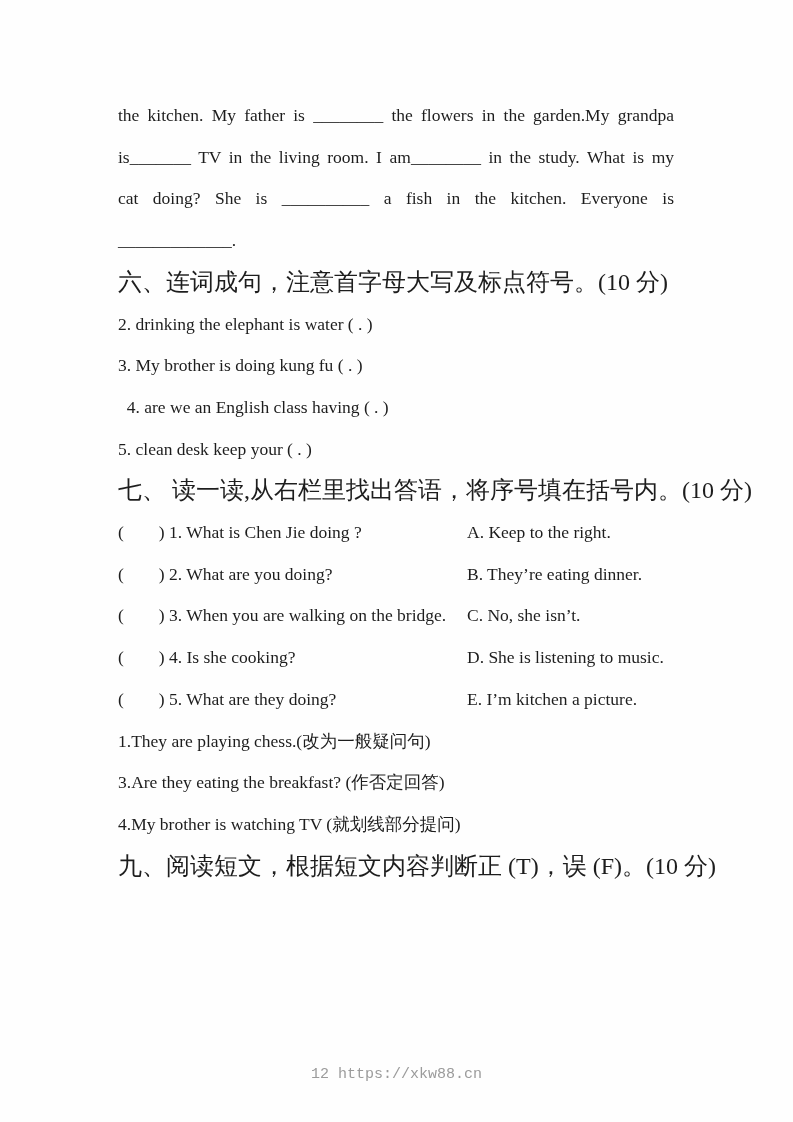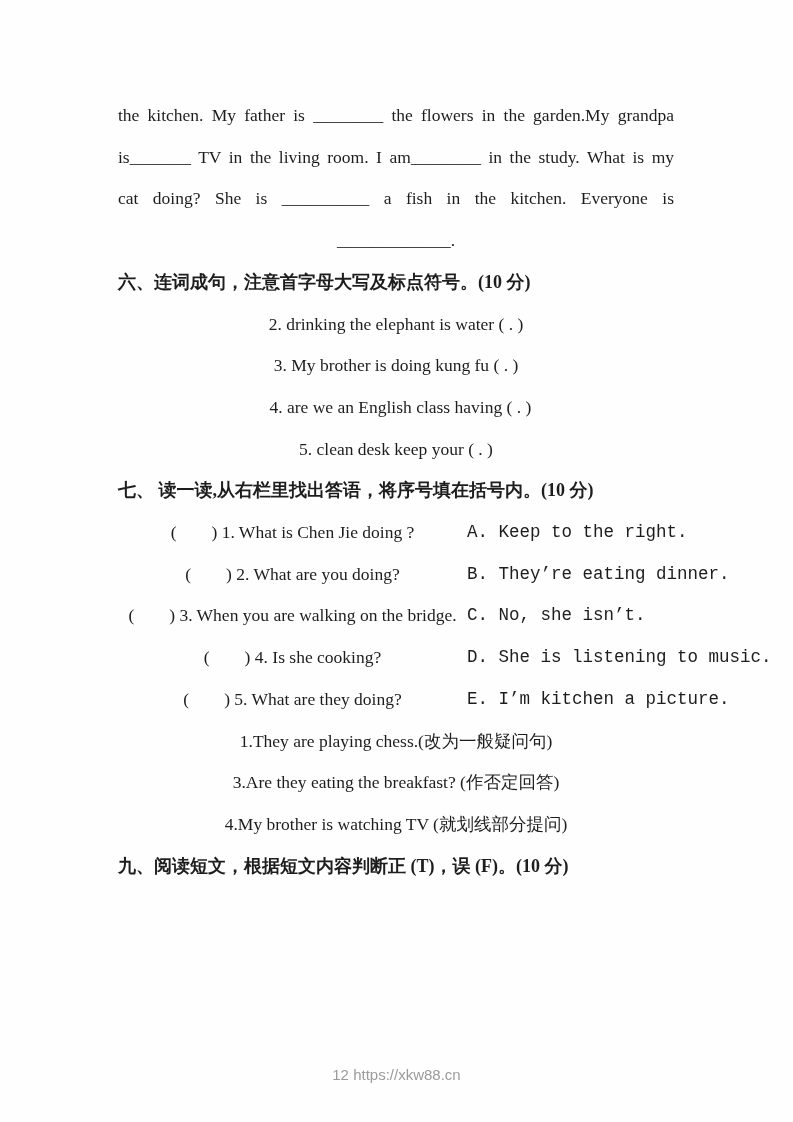--- a/index.html
+++ b/index.html
@@ -6,30 +6,30 @@
   body{
     width:793px;height:1122px;position:relative;overflow:hidden;
     background:#fefefe;
     font-family:"Liberation Serif","DejaVu Serif",serif;
     color:#1d1d1d;
   }
   .doc{
     position:absolute;left:118px;top:95px;width:556px;
     font-size:17.5px;line-height:41.7px;
   }
-  .line{white-space:nowrap;text-align:center;}
+  .line{white-space:nowrap;}
   .jline{white-space:normal;text-align:justify;text-align-last:justify;}
-  .sec-title{font-weight:700;font-size:18px;white-space:nowrap;}
+  .sec-title{font-weight:400;font-size:24px;white-space:nowrap;}
   .match-row{display:flex;}
   .match-q{flex:0 0 auto;min-width:349px;}
-  .match-a{flex:0 0 auto;font-family:Liberation Mono, monospace;}
+  .match-a{flex:0 0 auto;}
   .footer{
     position:absolute;left:0;top:1066px;width:100%;
     text-align:center;
-    font-family:Liberation Sans, sans-serif;
+    font-family:Liberation Mono, monospace;
     font-size:15px;color:#9b9b9b;
   }
   .footer span{display:inline;}
 </style>
 </head>
 <body>
 
 <div class="doc">
 
   <div class="line jline">the kitchen. My father is ________ the flowers in the garden.My grandpa</div>

